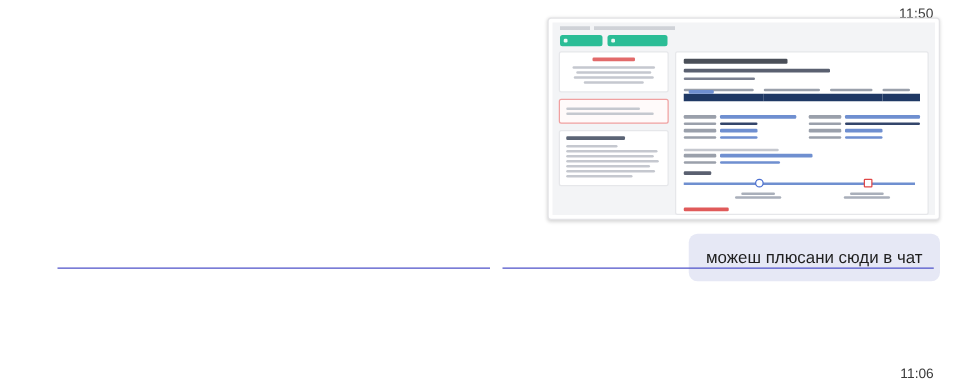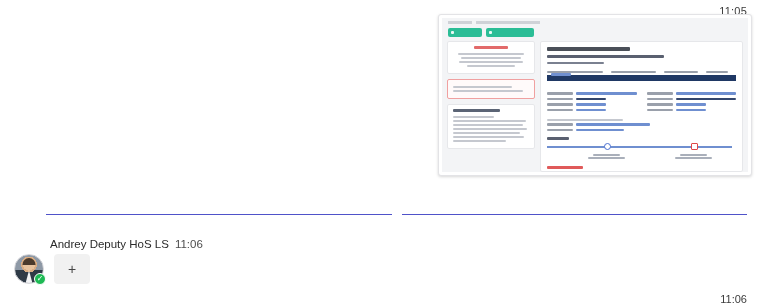--- a/index.html
+++ b/index.html
@@ -152,21 +152,21 @@
   .bottom-time {
     position: absolute; right: 18px; bottom: -2px;
     font-size: 11px; color: #3b3b3b;
   }
 </style>
 </head>
 <body>
 
 <div class="chat-root">
 
-  <div class="top-time">11:05</div>
+  <div class="top-time">11:50</div>
 
   <div class="out-col">
 
     <div class="thumb">
       <div class="thumb-inner">
 
         <div class="t-breadcrumb"></div>
         <div class="t-btnbar">
           <div class="t-btn b1"></div>
           <div class="t-btn b2"></div>
@@ -299,35 +299,24 @@
                   <i style="width:80%"></i>
                 </div>
             </div>
             <div class="t-redfoot"></div>
           </div>
 
         </div>
       </div>
     </div>
 
+    <div class="bubble">можеш плюсани сюди в чат</div>
   </div>
 
   <div class="divider">
     <div class="rule"></div>
     <div class="rule"></div>
   </div>
 
-  <div class="in-msg">
-    <div class="in-head">
-      <span class="nm">Andrey Deputy HoS LS</span><span class="tm">11:06</span>
-    </div>
-    <div class="in-row">
-      <div class="avatar">
-        <div class="photo"></div>
-        <div class="badge">✓</div>
-      </div>
-      <button class="add-reaction">+</button>
-    </div>
-  </div>
 
   <div class="bottom-time">11:06</div>
 
 </div>
 
 </body></html>

